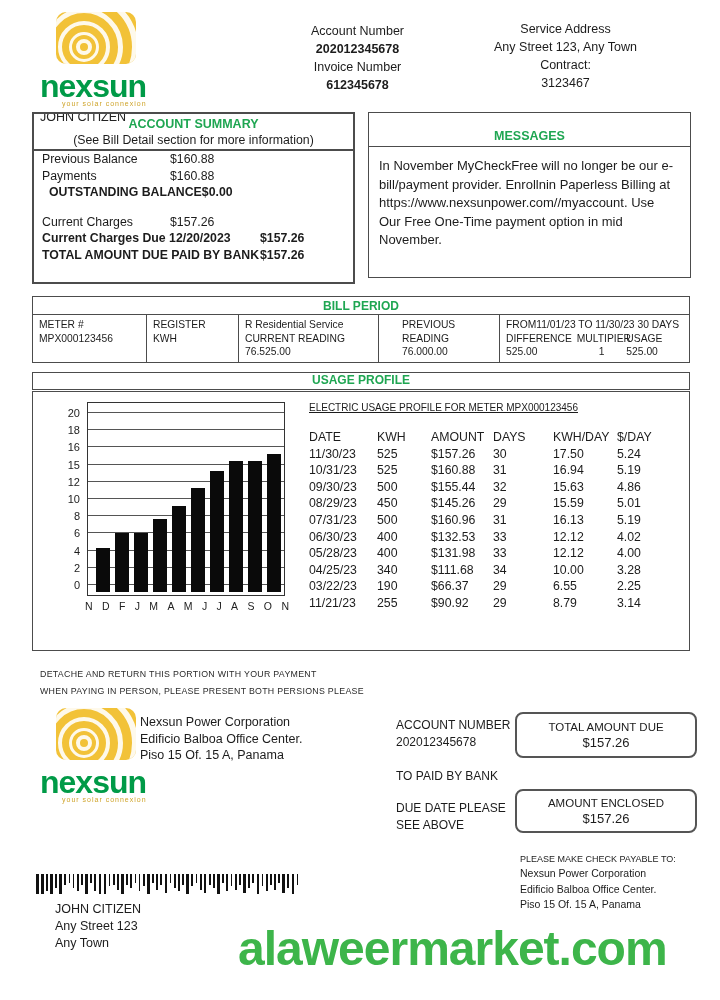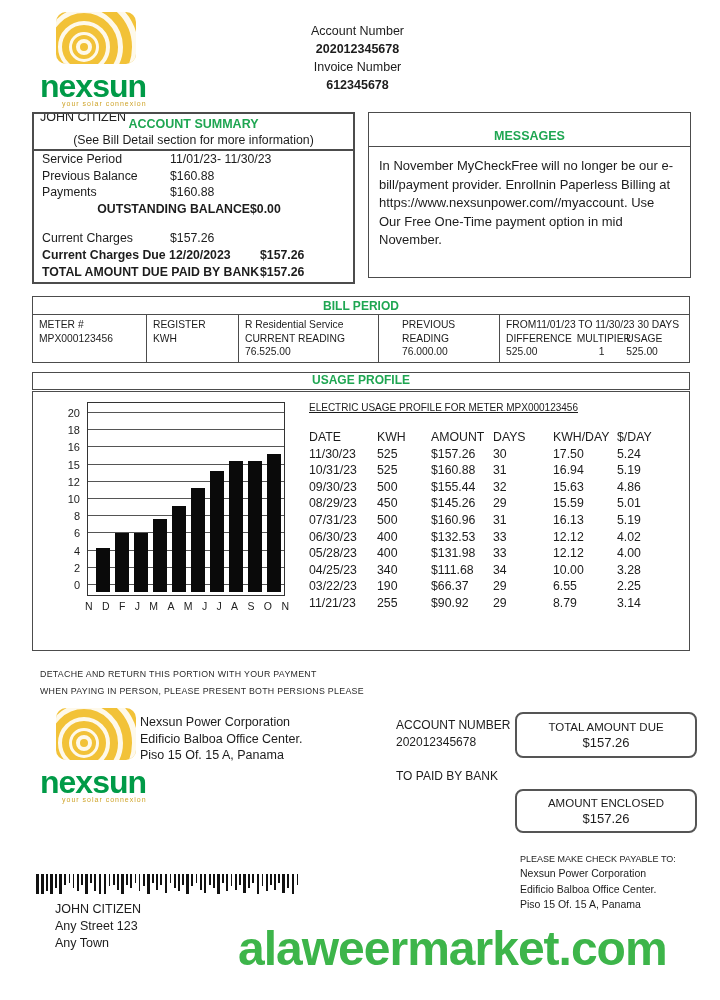--- a/index.html
+++ b/index.html
@@ -47,21 +47,21 @@
   .msg-box{position:absolute;left:368px;top:112px;width:323px;height:166px;
            border:1.5px solid var(--line);box-sizing:border-box;}
   .box-title{text-align:center;color:var(--heading-green);font-weight:bold;
              font-size:12.5px;line-height:16px;padding-top:2px;}
   .as-subtitle{text-align:center;font-size:12.3px;line-height:16px;
                border-bottom:2px solid var(--line);padding-bottom:1px;}
   .msg-title{border-bottom:1.5px solid var(--line);padding-bottom:2px;margin-top:13px;}
   .as-row{display:flex;font-size:12.3px;line-height:16.6px;padding:0 8px;}
   .as-label{width:128px;flex:none;}
   .as-label-wide{width:218px;flex:none;}
-  .as-between{justify-content:center;padding-right:24px;padding-left:15px;}
+  .as-between{justify-content:flex-start;padding-right:24px;padding-left:15px;}
   .as-gap{height:13px;}
   .msg-body{padding:10px 12px 0 10px;font-size:13px;line-height:18.5px;}
 
   
   .bp-box{position:absolute;left:32px;top:296px;width:658px;border:1.5px solid var(--line);
           box-sizing:border-box;}
   .bp-title{border-bottom:1.5px solid var(--line);font-size:12px;line-height:15px;}
   .bp-row{display:flex;}
   .bp-cell{font-size:10.3px;line-height:13.5px;padding:3px 6px;box-sizing:border-box;
            border-right:1.5px solid var(--line);}
@@ -138,28 +138,30 @@
     <div class="customer-name">JOHN CITIZEN</div>
   </div>
 
   <div class="header-center">
     <div>Account Number</div>
     <div class="b">202012345678</div>
     <div>Invoice Number</div>
     <div class="b">612345678</div>
   </div>
 
+  <div class="header-right">
+    <div>Service Address</div>
+    <div>Any Street 123, Any Town</div>
+    <div>Contract:</div>
+    <div>3123467</div>
+  </div>
 
   <div class="as-box">
     <div class="box-title">ACCOUNT SUMMARY</div>
     <div class="as-subtitle">(See Bill Detail section for more information)</div>
-    <div class="as-row">
-      <span class="as-label">Service Period</span>
-      <span>11/01/23- 11/30/23</span>
-    </div>
     <div class="as-row">
       <span class="as-label">Previous Balance</span>
       <span>$160.88</span>
     </div>
     <div class="as-row">
       <span class="as-label">Payments</span>
       <span>$160.88</span>
     </div>
     <div class="as-row as-between b">
       <span>OUTSTANDING BALANCE</span>
@@ -400,20 +402,24 @@
     <div>Nexsun Power Corporation</div>
     <div>Edificio Balboa Office Center.</div>
     <div>Piso 15 Of. 15 A, Panama</div>
   </div>
 
   <div class="stub-acct">
     <div>ACCOUNT NUMBER</div>
     <div>202012345678</div>
   </div>
   <div class="stub-bank">TO PAID BY BANK</div>
+  <div class="stub-due">
+    <div>DUE DATE PLEASE</div>
+    <div>SEE ABOVE</div>
+  </div>
 
   <div class="amt-box amt-total">
     <div class="amt-label">TOTAL AMOUNT DUE</div>
     <div class="amt-value">$157.26</div>
   </div>
   <div class="amt-box amt-encl">
     <div class="amt-label">AMOUNT ENCLOSED</div>
     <div class="amt-value">$157.26</div>
   </div>
 

